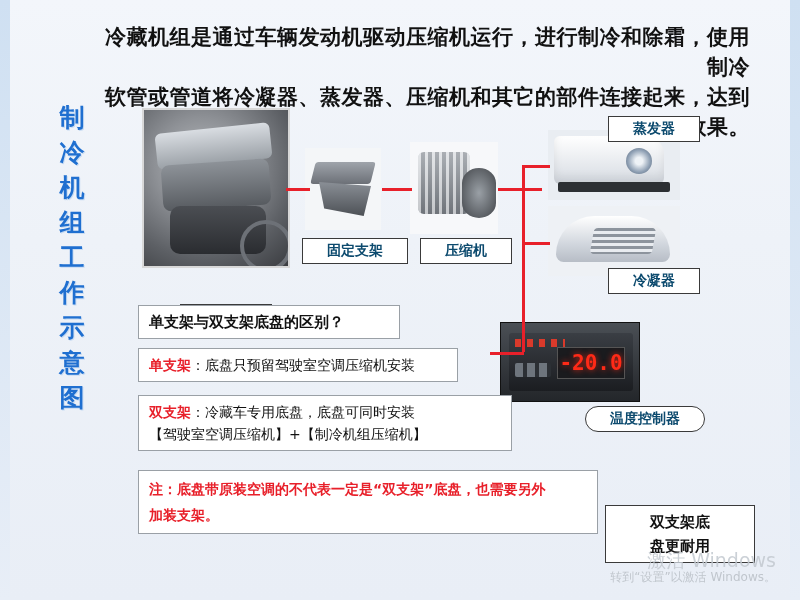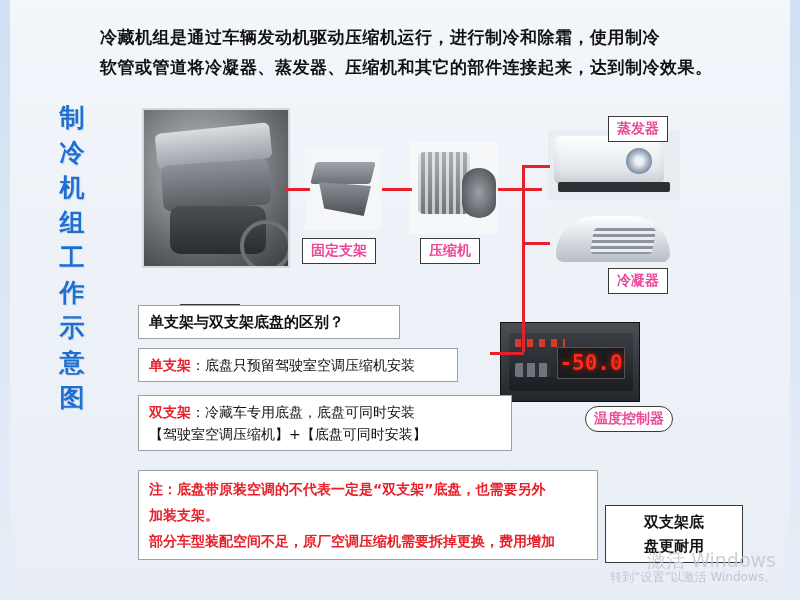--- a/index.html
+++ b/index.html
@@ -30,23 +30,23 @@
   }
   .rail.left { left: 0; }
   .rail.right { right: 0; }
 
   
   .headline {
     position: absolute;
     left: 100px;
     top: 22px;
     width: 650px;
-    text-align: left;
+    text-align: right;
     color: #111111;
-    font-size: 17px;
+    font-size: 21px;
     line-height: 30px;
     font-weight: bold;
     font-family: "DejaVu Sans", "Liberation Sans", sans-serif;
     letter-spacing: 0.5px;
   }
 
   
   .vtitle {
     position: absolute;
     left: 52px;
@@ -65,25 +65,25 @@
   
   .photo {
     position: absolute;
     box-sizing: border-box;
     overflow: hidden;
   }
   .caption {
     position: absolute;
     background: #ffffff;
     border: 1px solid #3a3a3a;
-    color: #ec4899;
+    color: #0c4a6e;
     font-size: 14px;
     font-weight: bold;
     text-align: center;
-    padding: 3px 8px;
+    padding: 3px 24px;
     font-family: "DejaVu Sans", "Liberation Sans", sans-serif;
     white-space: nowrap;
   }
 
   
   #engine-photo {
     left: 142px; top: 108px; width: 148px; height: 160px;
     background:
       radial-gradient(circle at 40% 35%, #b9bcc0 0%, #8e9196 35%, #5d6065 70%, #3b3d41 100%),
       #55585c;
@@ -248,21 +248,21 @@
   }
   .hl-red { color: #e8202a; font-weight: bold; }
 
   
   .durable {
     position: absolute;
     left: 605px; top: 505px; width: 124px;
     border: 1px solid #3a3a3a;
     background: #ffffff;
     font-size: 15px; font-weight: bold; color: #111;
-    text-align: center; line-height: 24px; padding: 4px 6px;
+    text-align: center; line-height: 24px; padding: 4px 12px;
     font-family: "DejaVu Sans", "Liberation Sans", sans-serif;
   }
 
   
   .watermark {
     position: absolute;
     right: 24px; bottom: 14px;
     text-align: right;
     color: #b9bfc6;
     font-size: 12px;
@@ -329,48 +329,47 @@
   <div class="photo" id="cond-photo">
     <div class="cd-shell"></div>
     <div class="cd-vents"></div>
   </div>
   <div class="caption" style="left:608px; top:268px;">冷凝器</div>
 
   <div class="photo" id="ctrl-photo">
     <div class="panel"></div>
     <div class="leds"></div>
     <div class="btns"></div>
-    <div class="display">-50.0</div>
+    <div class="display">-20.0</div>
   </div>
   <div class="caption" style="left:585px; top:406px;border-radius:13px;">温度控制器</div>
 
   <div class="line hline" style="left:286px; top:188px; width:24px;"></div>
   <div class="line hline" style="left:382px; top:188px; width:30px;"></div>
   <div class="line hline" style="left:498px; top:188px; width:44px;"></div>
   <div class="line vline" style="left:522px; top:165px; height:80px;"></div>
   <div class="line hline" style="left:522px; top:165px; width:28px;"></div>
   <div class="line hline" style="left:522px; top:242px; width:28px;"></div>
   <div class="line vline" style="left:522px; top:242px; height:110px;"></div>
   <div class="line hline" style="left:490px; top:352px; width:34px;"></div>
 
   <div class="tbox single">
     <span class="hl-red">单支架</span><span>：底盘只预留驾驶室空调压缩机安装</span>
   </div>
 
   <div class="tbox q">单支架与双支架底盘的区别？</div>
 
   <div class="tbox double">
     <div><span class="hl-red">双支架</span><span>：冷藏车专用底盘，底盘可同时安装</span></div>
-    <div>【驾驶室空调压缩机】+【底盘可同时安装】</div>
+    <div>【驾驶室空调压缩机】+【制冷机组压缩机】</div>
   </div>
 
   <div class="tbox note">
     <div><span class="hl-red">注：</span><span class="hl-red">底盘带原装空调的不代表一定是“双支架”底盘，也需要另外</span></div>
     <div class="hl-red">加装支架。</div>
-    <div class="hl-red">部分车型装配空间不足，原厂空调压缩机需要拆掉更换，费用增加</div>
   </div>
 
   <div class="durable">
     <div>双支架底</div>
     <div>盘更耐用</div>
   </div>
 
   <div class="watermark">
     <div class="big">激活 Windows</div>
     <div>转到“设置”以激活 Windows。</div>

